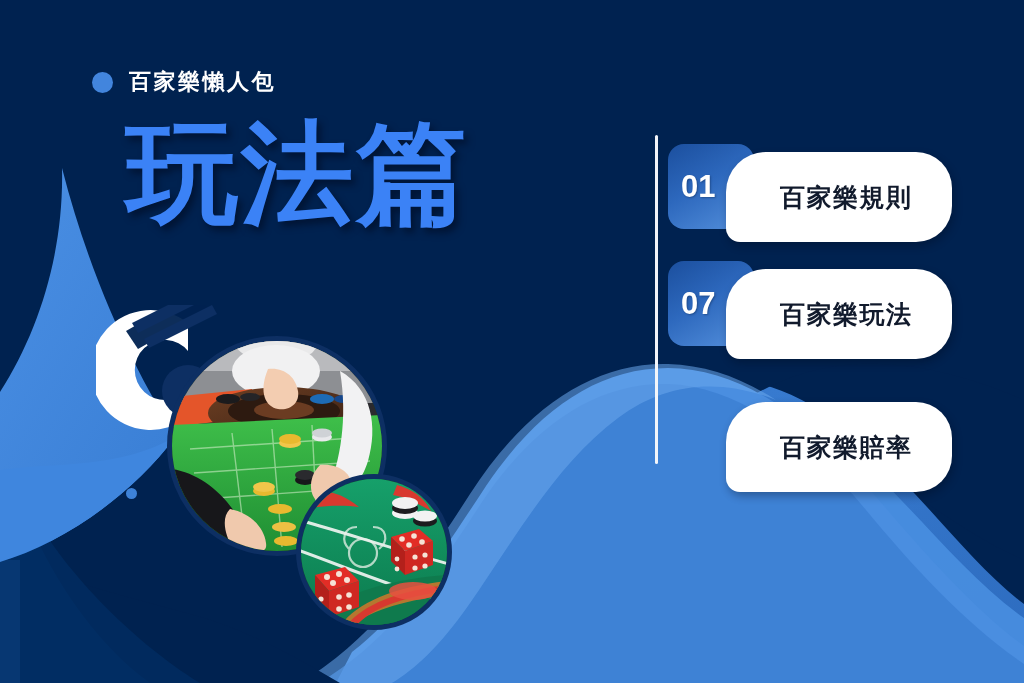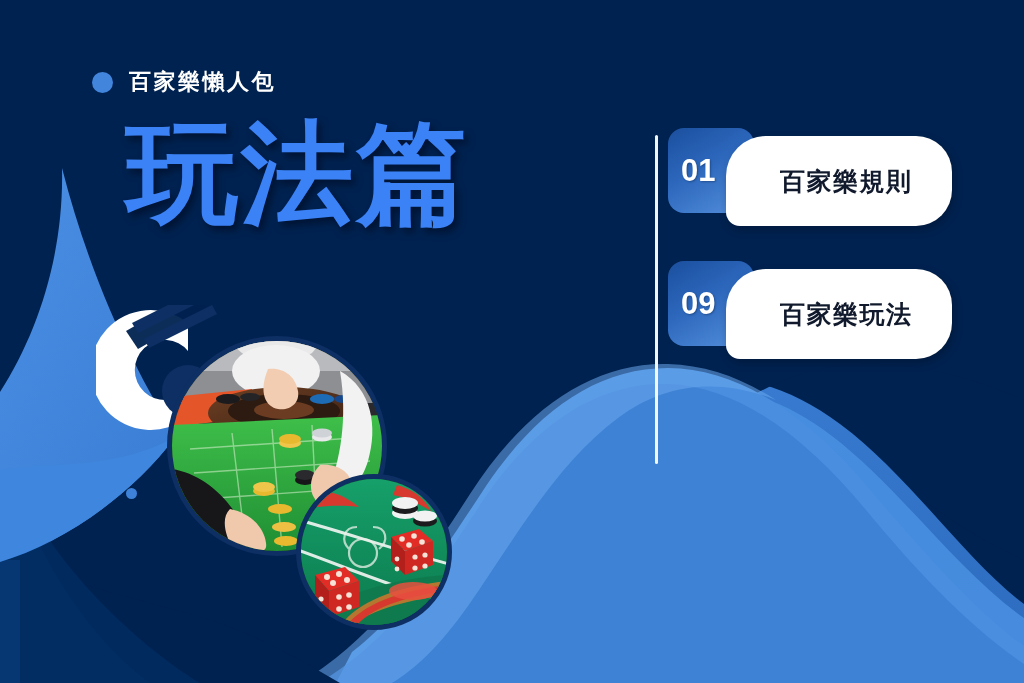--- a/index.html
+++ b/index.html
@@ -73,21 +73,21 @@
   .list-rule{
     position:absolute;left:3px;top:7px;
     width:3px;height:329px;
     background:#f2f5fa;
     border-radius:2px;
   }
   .list-item{
     position:absolute;left:16px;
     width:284px;height:95px;
   }
-  .item-1{top:0px;}
+  .item-1{top:16px;}
   .item-2{top:133px;}
   .item-3{top:266px;}
 
   .badge{
     position:absolute;left:0;top:0;
     width:86px;height:85px;
     border-radius:16px 16px 16px 16px;
     background:linear-gradient(150deg,#1b4f9e 0%,#2d68bd 45%,#5591dd 100%);
     display:flex;align-items:center;justify-content:flex-start;
     padding-left:13px;
@@ -352,24 +352,27 @@
       <div class="badge">
         <span class="badge-num">01</span>
       </div>
       <div class="pill">
         <span class="pill-text">百家樂規則</span>
       </div>
     </div>
 
     <div class="list-item item-2">
       <div class="badge">
-        <span class="badge-num">09</span>
+        <span class="badge-num">07</span>
       </div>
       <div class="pill">
         <span class="pill-text">百家樂玩法</span>
       </div>
     </div>
 
     <div class="list-item item-3">
+      <div class="pill">
+        <span class="pill-text">百家樂賠率</span>
+      </div>
     </div>
   </div>
 
 </div>
 
 </body></html>

